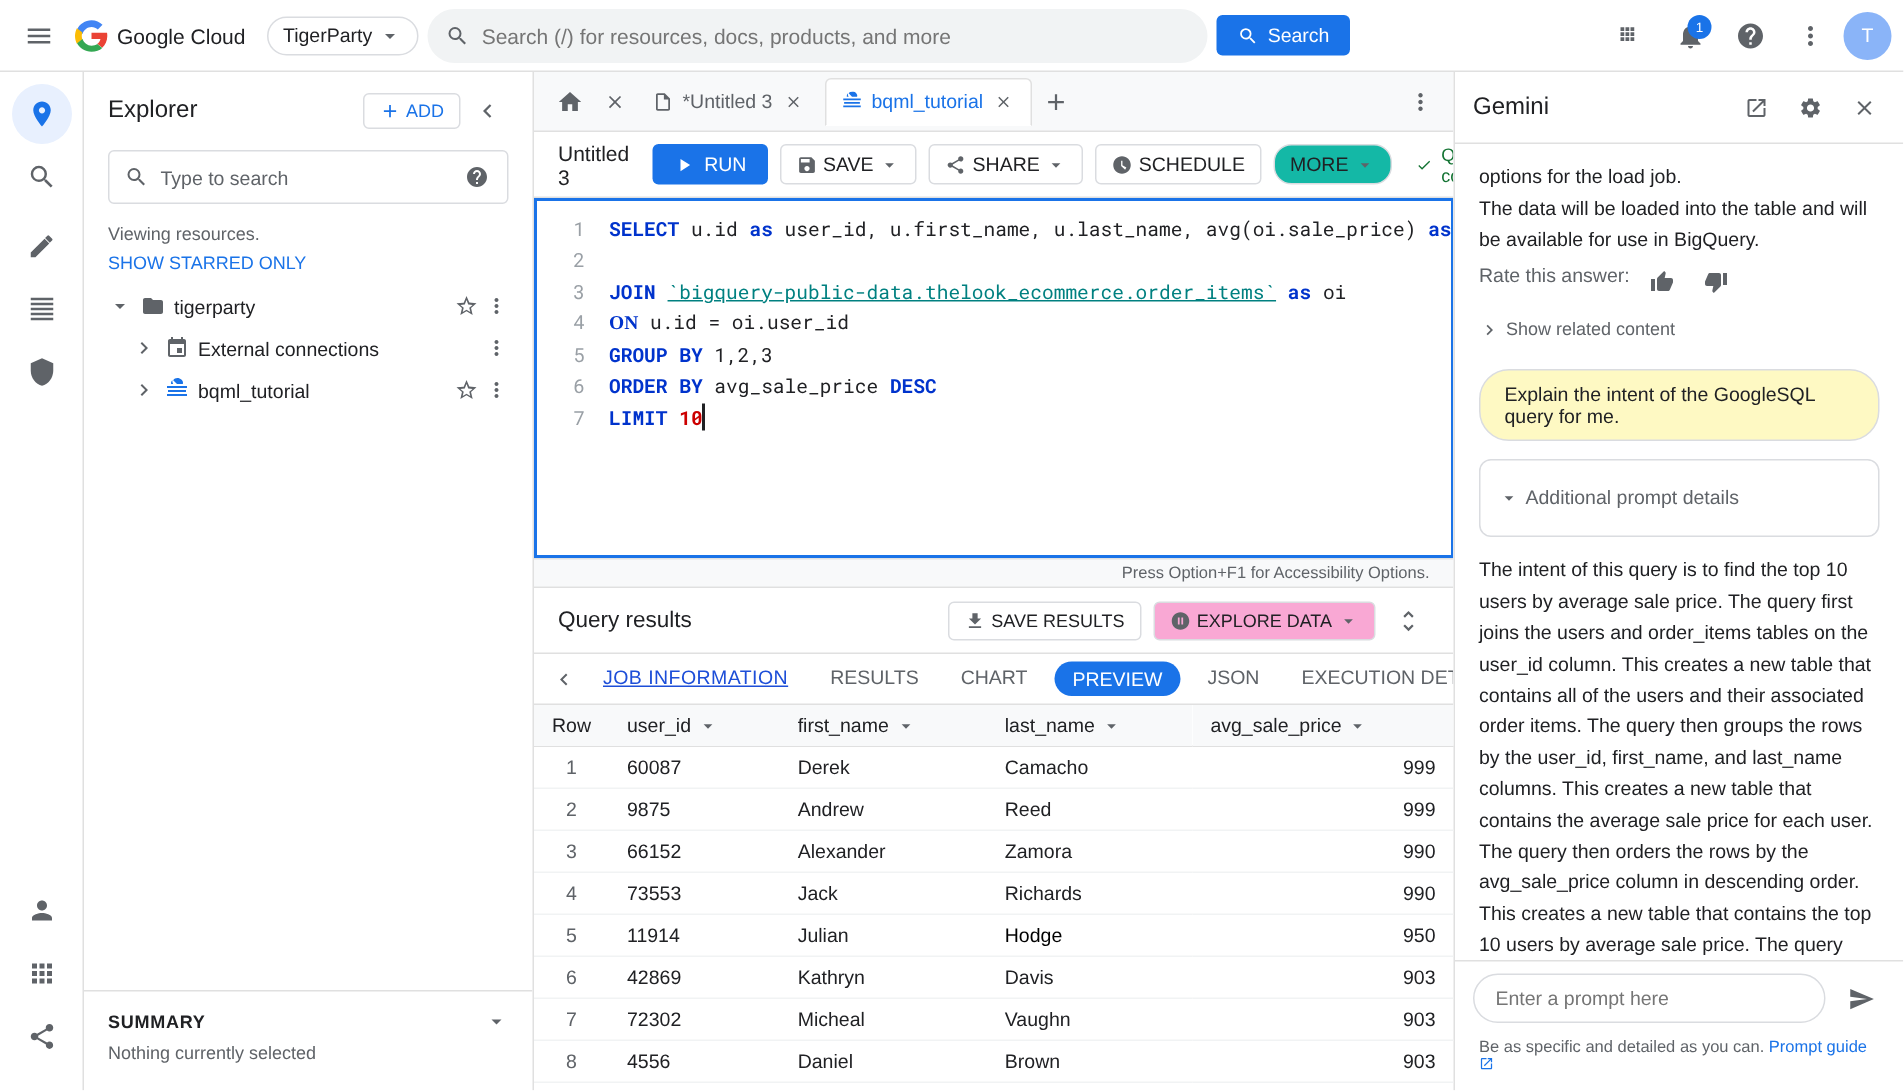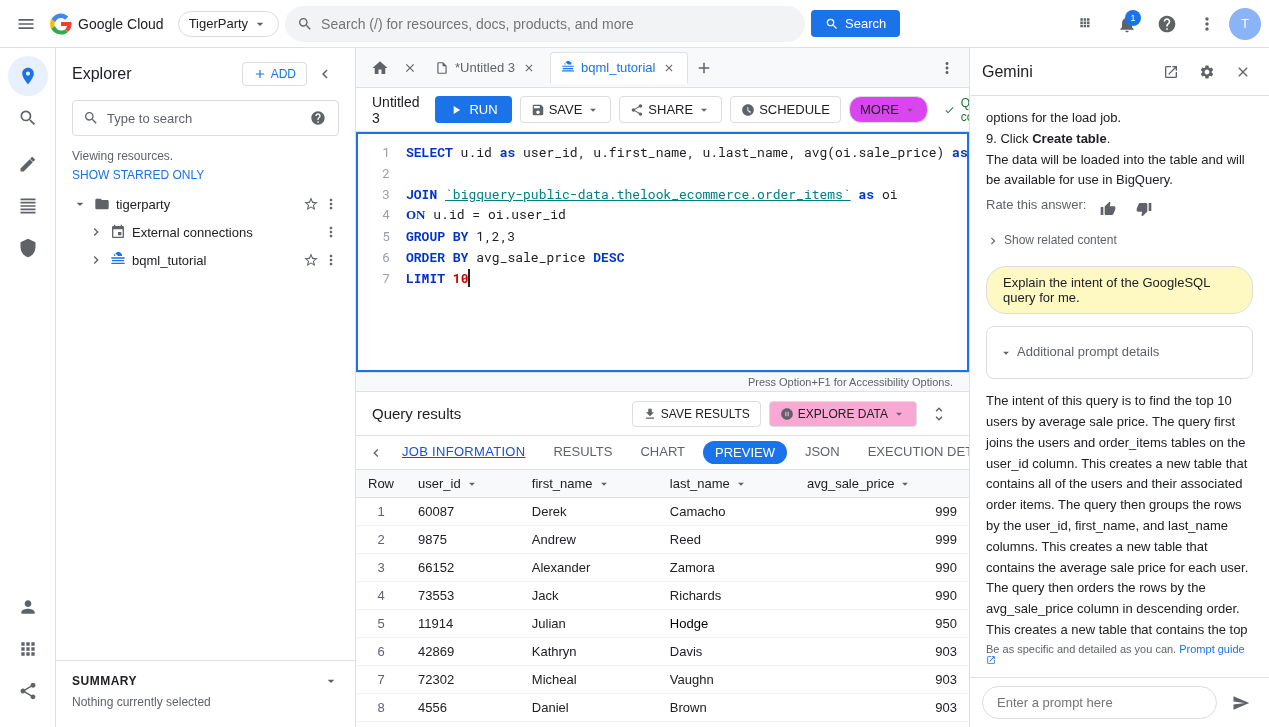--- a/index.html
+++ b/index.html
@@ -293,21 +293,21 @@
         <svg width="14" height="14" viewBox="0 0 24 24" fill="#5f6368">
             <path d="M7 10l5 5 5-5z"></path>
           </svg>
       </button>
       <button style="display:flex;align-items:center;gap:4px;padding:5px 10px;border:1px solid #dadce0;border-radius:4px;cursor:pointer;font-size:13px;color:#202124;background:#fff;">
         <svg width="14" height="14" viewBox="0 0 24 24" fill="#5f6368">
             <path d="M11.99 2C6.47 2 2 6.48 2 12s4.47 10 9.99 10C17.52 22 22 17.52 22 12S17.52 2 11.99 2zm4.24 16L11 13V7h1.5v5.25l4.5 2.67-1.77 3.08z"></path>
           </svg>
         <span>SCHEDULE</span>
       </button>
-      <button style="display:flex;align-items:center;gap:4px;padding:5px 10px;border:1px solid #dadce0;border-radius:12px;cursor:pointer;font-size:13px;color:#202124;background:#d946ef;">
+      <button style="display:flex;align-items:center;gap:4px;padding:5px 10px;border:1px solid #dadce0;border-radius:12px;cursor:pointer;font-size:13px;color:#202124;background:#14b8a6;">
         <span>MORE</span>
         <svg width="14" height="14" viewBox="0 0 24 24" fill="#5f6368">
             <path d="M7 10l5 5 5-5z"></path>
           </svg>
       </button>
       <div style="flex:1;"></div>
       <div style="display:flex;align-items:center;gap:6px;">
         <svg width="16" height="16" viewBox="0 0 24 24" fill="#137333">
             <path d="M9 16.17L4.83 12l-1.42 1.41L9 19 21 7l-1.41-1.41z"></path>
           </svg>
@@ -516,21 +516,20 @@
           </svg>
       </div>
       <div style="width:28px;height:28px;display:flex;align-items:center;justify-content:center;cursor:pointer;border-radius:4px;color:#5f6368;">
         <svg width="16" height="16" viewBox="0 0 24 24" fill="#5f6368">
             <path d="M19 6.41L17.59 5 12 10.59 6.41 5 5 6.41 10.59 12 5 17.59 6.41 19 12 13.41 17.59 19 19 17.59 13.41 12z"></path>
           </svg>
       </div>
     </div>
     <div style="flex:1;overflow-y:auto;padding:12px 16px;font-size:13px;color:#202124;line-height:1.6;">
       <p>options for the load job.</p>
-      <p>9. Click <strong style="cursor:pointer;">Create table</strong>.</p>
       <p>The data will be loaded into the table and will be available for use in BigQuery.</p>
       <div style="display:flex;gap:8px;margin:4px 0 8px;">
         <span style="font-size:13px;color:#5f6368;">Rate this answer:</span>
         <button style="border:none;background:transparent;cursor:pointer;color:#5f6368;width:28px;height:28px;display:flex;align-items:center;justify-content:center;border-radius:50%;">
           <svg width="16" height="16" viewBox="0 0 24 24" fill="#5f6368">
               <path d="M1 21h4V9H1v12zm22-11c0-1.1-.9-2-2-2h-6.31l.95-4.57.03-.32c0-.41-.17-.79-.44-1.06L14.17 1 7.59 7.59C7.22 7.95 7 8.45 7 9v10c0 1.1.9 2 2 2h9c.83 0 1.54-.5 1.84-1.22l3.02-7.05c.09-.23.14-.47.14-.73v-2z"></path>
             </svg>
         </button>
         <button style="border:none;background:transparent;cursor:pointer;color:#5f6368;width:28px;height:28px;display:flex;align-items:center;justify-content:center;border-radius:50%;">
           <svg width="16" height="16" viewBox="0 0 24 24" fill="#5f6368">
@@ -552,29 +551,29 @@
           <svg width="14" height="14" viewBox="0 0 24 24" fill="#5f6368">
               <path d="M7 10l5 5 5-5z"></path>
             </svg>
           <span style="font-size:13px;color:#5f6368;">Additional prompt details</span>
         </div>
       </div>
       <p style="font-size:13px;color:#202124;line-height:1.6;margin-bottom:12px;">The intent of this query is to find the top 10 users by average sale price. The query first joins the users and order_items tables on the user_id column. This creates a new table that contains all of the users and their associated order items. The query then groups the rows by the user_id, first_name, and last_name columns. This creates a new table that contains the average sale price for each user. The query then orders the rows by the avg_sale_price column in descending order. This creates a new table that contains the top 10 users by average sale price. The query then limits the results to the top 10 rows. This creates a new table that contains the top 10 users by average sale price.</p>
       
       
     </div>
+    <div style="padding:8px 12px;border-top:1px solid #e0e0e0;display:flex;align-items:center;gap:8px;">
+      <input type="text" style="flex: 1 1 0%; border: 1px solid rgb(218, 220, 224); border-radius: 20px; padding: 8px 14px; font-size: 13px; outline: none; color: rgb(95, 99, 104);" placeholder="Enter a prompt here">
+      <button style="width:32px;height:32px;display:flex;align-items:center;justify-content:center;cursor:pointer;color:#5f6368;border:none;background:transparent;border-radius:50%;">
+        <svg width="18" height="18" viewBox="0 0 24 24" fill="#5f6368">
+            <path d="M2.01 21L23 12 2.01 3 2 10l15 2-15 2z"></path>
+          </svg>
+      </button>
+    </div>
     <div style="padding:2px 16px 10px;font-size:11px;color:#5f6368;">
       <span>Be as specific and detailed as you can. </span>
       <a style="color:#1a73e8;cursor:pointer;">Prompt guide</a>
       <svg width="10" height="10" viewBox="0 0 24 24" fill="#1a73e8">
           <path d="M19 19H5V5h7V3H5c-1.11 0-2 .9-2 2v14c0 1.1.89 2 2 2h14c1.1 0 2-.9 2-2v-7h-2v7zM14 3v2h3.59l-9.83 9.83 1.41 1.41L19 6.41V10h2V3h-7z"></path>
         </svg>
     </div>
-    <div style="padding:8px 12px;border-top:1px solid #e0e0e0;display:flex;align-items:center;gap:8px;">
-      <input type="text" style="flex: 1 1 0%; border: 1px solid rgb(218, 220, 224); border-radius: 20px; padding: 8px 14px; font-size: 13px; outline: none; color: rgb(95, 99, 104);" placeholder="Enter a prompt here">
-      <button style="width:32px;height:32px;display:flex;align-items:center;justify-content:center;cursor:pointer;color:#5f6368;border:none;background:transparent;border-radius:50%;">
-        <svg width="18" height="18" viewBox="0 0 24 24" fill="#5f6368">
-            <path d="M2.01 21L23 12 2.01 3 2 10l15 2-15 2z"></path>
-          </svg>
-      </button>
-    </div>
   </div>
 </div>
 
 </body></html>

